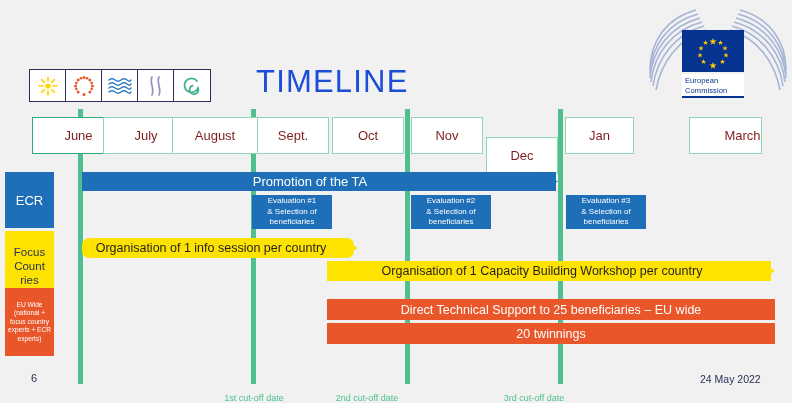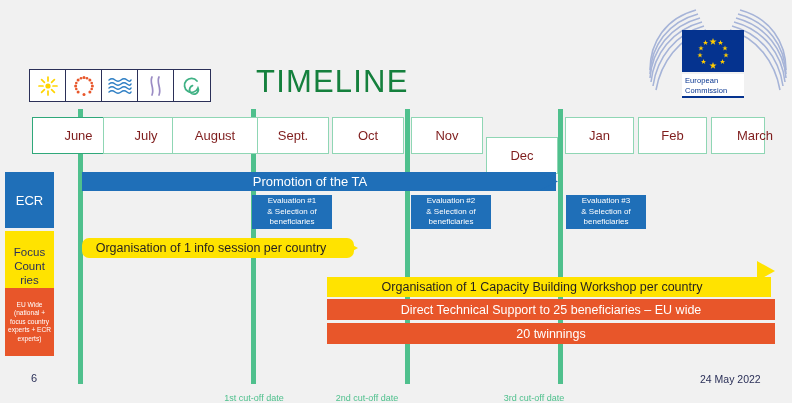--- a/index.html
+++ b/index.html
@@ -24,21 +24,21 @@
            padding:2px 0 0 3px;box-sizing:border-box;letter-spacing:0.1px;}
 
   
   .icon-strip{position:absolute;left:29px;top:69px;height:33px;display:flex;
               border:1.4px solid #2b3058;box-sizing:border-box;background:#fff;}
   .icon-cell{width:36px;height:100%;border-right:1.2px solid #2b3058;
              display:flex;align-items:center;justify-content:center;box-sizing:border-box;background:#fff;}
   .icon-cell:last-child{border-right:none;}
 
   
-  .title{position:absolute;left:256px;top:64px;color:#15803d;font-size:31px;
+  .title{position:absolute;left:256px;top:64px;color:#1d4ed8;font-size:31px;
          letter-spacing:1.2px;font-weight:400;}
 
   
   .vline{position:absolute;width:5px;background:#4fc08d;top:109px;height:275px;}
 
   
   .month{position:absolute;top:117px;height:37px;background:#ffffff;
          border:1.3px solid #8fd6b4;box-sizing:border-box;
          display:flex;align-items:center;justify-content:center;
          color:#7f1d1d;font-size:13px;}
@@ -70,21 +70,21 @@
         box-sizing:border-box;padding:2px 1px;}
   .eval1{left:252px;top:195px;width:80px;height:34px;}
   .eval2{left:411px;top:195px;width:80px;height:34px;justify-content:center;}
   .eval3{left:566px;top:195px;width:80px;height:34px;}
 
   .bar-info{left:82px;top:238px;width:272px;height:20px;border-radius:7px;}
   .bar-info .txt{width:100%;text-align:center;font-size:12.5px;padding-right:14px;box-sizing:border-box;}
   .arrow-y1{position:absolute;left:340px;top:238px;width:18px;height:20px;
             background:#ffe300;clip-path:polygon(0 0,0 100%,100% 50%);}
 
-  .bar-cbw{left:327px;top:261px;width:444px;height:20px;margin-top:16px;}
+  .bar-cbw{left:327px;top:261px;width:444px;height:20px;}
   .bar-cbw .txt{width:100%;text-align:center;font-size:12.5px;padding-right:14px;box-sizing:border-box;}
   .arrow-y2{position:absolute;left:757px;top:261px;width:18px;height:20px;
             background:#ffe300;clip-path:polygon(0 0,0 100%,100% 50%);}
 
   .bar-dts{left:327px;top:299px;width:448px;height:21px;}
   .bar-dts .txt{width:100%;text-align:center;font-size:12.5px;}
   .bar-twin{left:327px;top:323px;width:448px;height:21px;justify-content:flex-end;}
   .bar-twin .txt{width:100%;text-align:center;font-size:12.5px;}
 
   
@@ -212,22 +212,21 @@
   <div class="vline" style="left:558px;"></div>
 
   <div class="month first" style="left:32px;width:93px;">June</div>
   <div class="month" style="left:103px;width:86px;">July</div>
   <div class="month" style="left:257px;width:72px;">Sept.</div>
   <div class="month" style="left:172px;width:86px;">August</div>
   <div class="month" style="left:332px;width:72px;">Oct</div>
   <div class="month" style="left:411px;width:72px;">Nov</div>
   <div class="month" style="left:486px;width:72px;margin-top:20px;">Dec</div>
   <div class="month" style="left:565px;width:69px;">Jan</div>
-  <div class="month" style="left:638px;width:69px;">Feb</div>
-  <div class="month" style="left:711px;width:54px;padding-left:34px;">March</div>
+  <div class="month" style="left:689px;width:73px;padding-left:34px;">March</div>
 
   <div class="cat cat-ecr">ECR</div>
   <div class="cat cat-focus">Focus Count ries</div>
   <div class="cat cat-eu">EU Wide (national + focus country experts + ECR experts)</div>
 
   <div class="bar bar-blue bar-promotion">
     <span class="txt">Promotion of the TA</span>
   </div>
   <div class="arrow-blue"></div>
 

